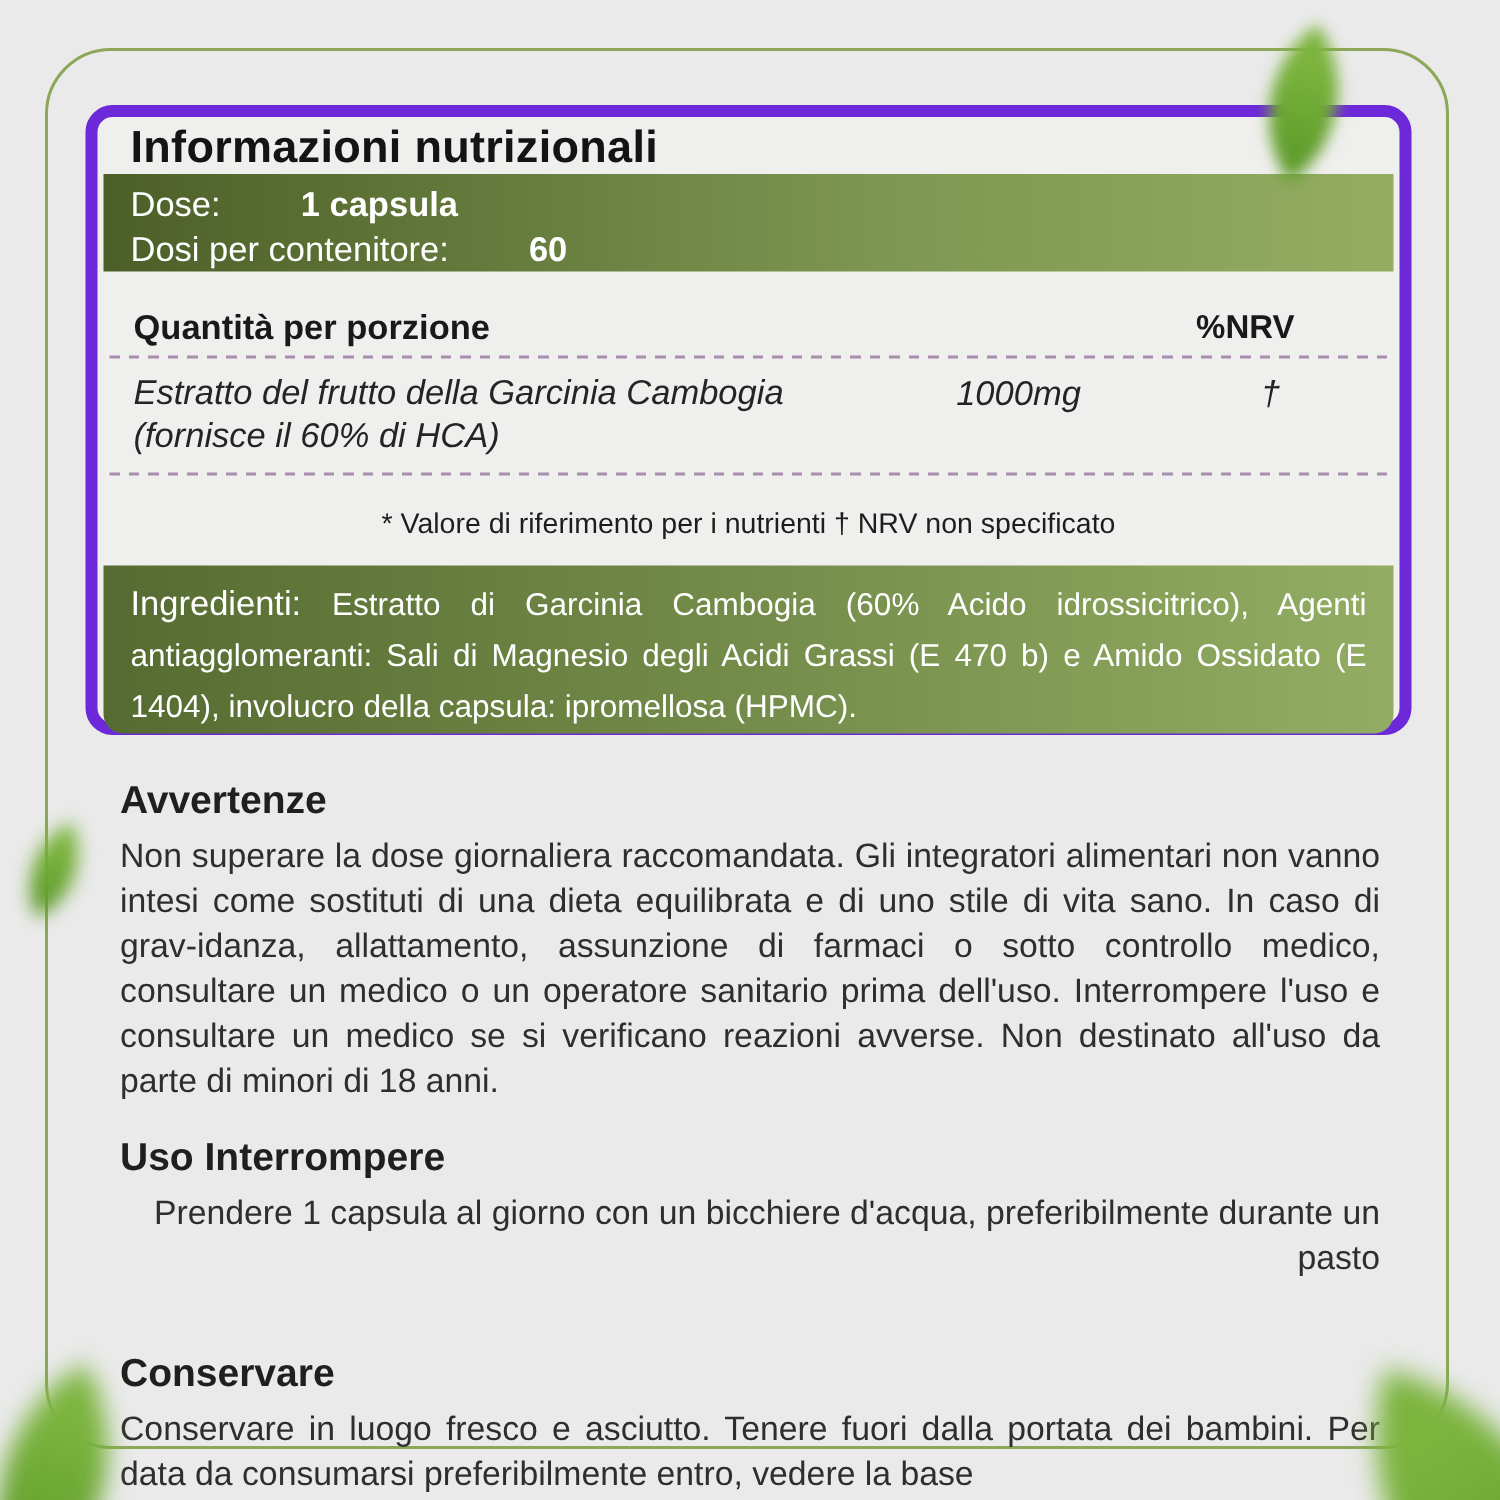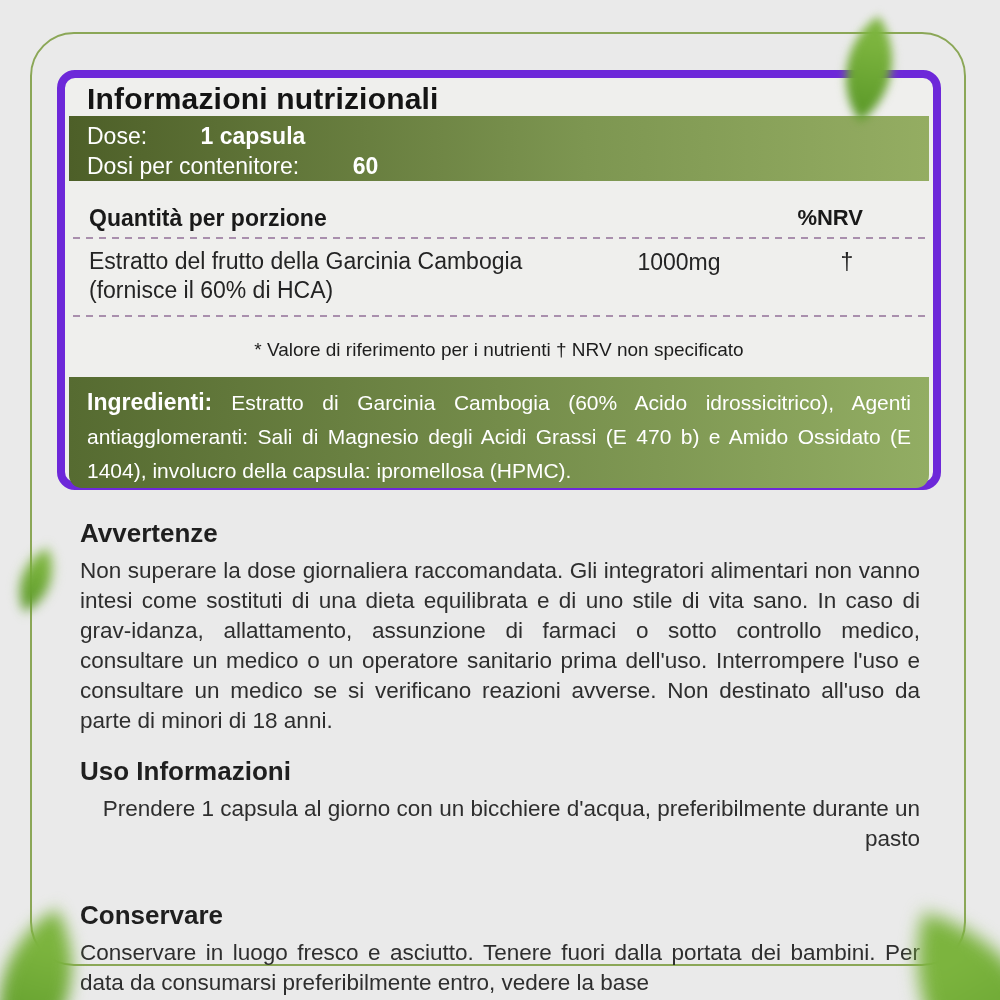--- a/index.html
+++ b/index.html
@@ -29,34 +29,34 @@
   }
   .dose-line b{font-weight:bold;margin-left:47px;}
   .table-area{flex:0 0 161px;box-sizing:border-box;padding:16px 4px;display:flex;flex-direction:column;}
   .thead{display:flex;justify-content:space-between;padding:8px 62px 0 16px;}
   .th-left{font-weight:bold;font-size:23px;color:#191919;line-height:26px;}
   .th-right{font-weight:bold;font-size:22px;color:#191919;line-height:26px;}
   .dash{
     height:2px;margin-top:6px;
     background:repeating-linear-gradient(90deg,#a98fad 0 7px,transparent 7px 13px);
   }
-  .trow{display:grid;grid-template-columns:500px 180px 1fr;padding:8px 0 0 16px;}
+  .trow{display:grid;grid-template-columns:500px 180px 1fr;padding:8px 0 0 16px;font-style:italic;}
   .t-name{font-size:23px;line-height:29px;color:#242424;}
   .t-amount{font-size:23px;color:#242424;text-align:center;padding-top:2px;}
   .t-nrv{font-size:23px;color:#242424;text-align:center;padding-top:2px;}
   .trow-wrap .dash{margin-top:10px;}
   .footnote{margin-top:22px;text-align:center;font-size:19px;color:#1d1d1d;}
   .ingredients{
     flex:1;box-sizing:border-box;
     background:linear-gradient(90deg,#566b31 0%,#92ad63 100%);
     border-radius:0 0 13px 13px;color:#ffffff;
     font-size:21px;line-height:34px;text-align:justify;
     padding:8px 18px 0 18px;
   }
-  .ingredients .ing-label{font-weight:bold;font-size:23px;}
+  .ingredients .ing-label{font-weight:normal;font-size:23px;}
   
   .sections{position:absolute;left:80px;width:840px;top:518px;z-index:2;}
   .sec-heading{font-size:26px;font-weight:bold;color:#1f1f1f;margin:0 0 7px 0;}
   .sec-body{font-size:22.5px;line-height:30px;color:#2e2e2e;text-align:justify;margin:0;}
   .sec-usage{margin-top:20px;}
   .sec-usage .sec-body{text-align:right;margin-left:22px;}
   .sec-storage{margin-top:46px;}
   
   .leaf{
     position:absolute;z-index:5;
@@ -107,21 +107,21 @@
     <div class="ingredients"><span class="ing-label">Ingredienti: </span><span>Estratto di Garcinia Cambogia (60% Acido idrossicitrico), Agenti antiagglomeranti: Sali di Magnesio degli Acidi Grassi (E 470 b) e Amido Ossidato (E 1404), involucro della capsula: ipromellosa (HPMC).</span></div>
   </div>
 </div>
 
 <div class="sections">
   <div class="sec-warnings">
     <p class="sec-heading">Avvertenze</p>
     <p class="sec-body">Non superare la dose giornaliera raccomandata. Gli integratori alimentari non vanno intesi come sostituti di una dieta equilibrata e di uno stile di vita sano. In caso di grav-idanza, allattamento, assunzione di farmaci o sotto controllo medico, consultare un medico o un operatore sanitario prima dell'uso. Interrompere l'uso e consultare un medico se si verificano reazioni avverse. Non destinato all'uso da parte di minori di 18 anni.</p>
   </div>
   <div class="sec-usage">
-    <p class="sec-heading">Uso Informazioni</p>
+    <p class="sec-heading">Uso Interrompere</p>
     <p class="sec-body">Prendere 1 capsula al giorno con un bicchiere d'acqua, preferibilmente durante un pasto</p>
   </div>
   <div class="sec-storage">
     <p class="sec-heading">Conservare</p>
     <p class="sec-body">Conservare in luogo fresco e asciutto. Tenere fuori dalla portata dei bambini. Per data da consumarsi preferibilmente entro, vedere la base</p>
   </div>
 </div>
 
 <div class="leaf leaf-tr"></div>
 <div class="leaf leaf-left"></div>

